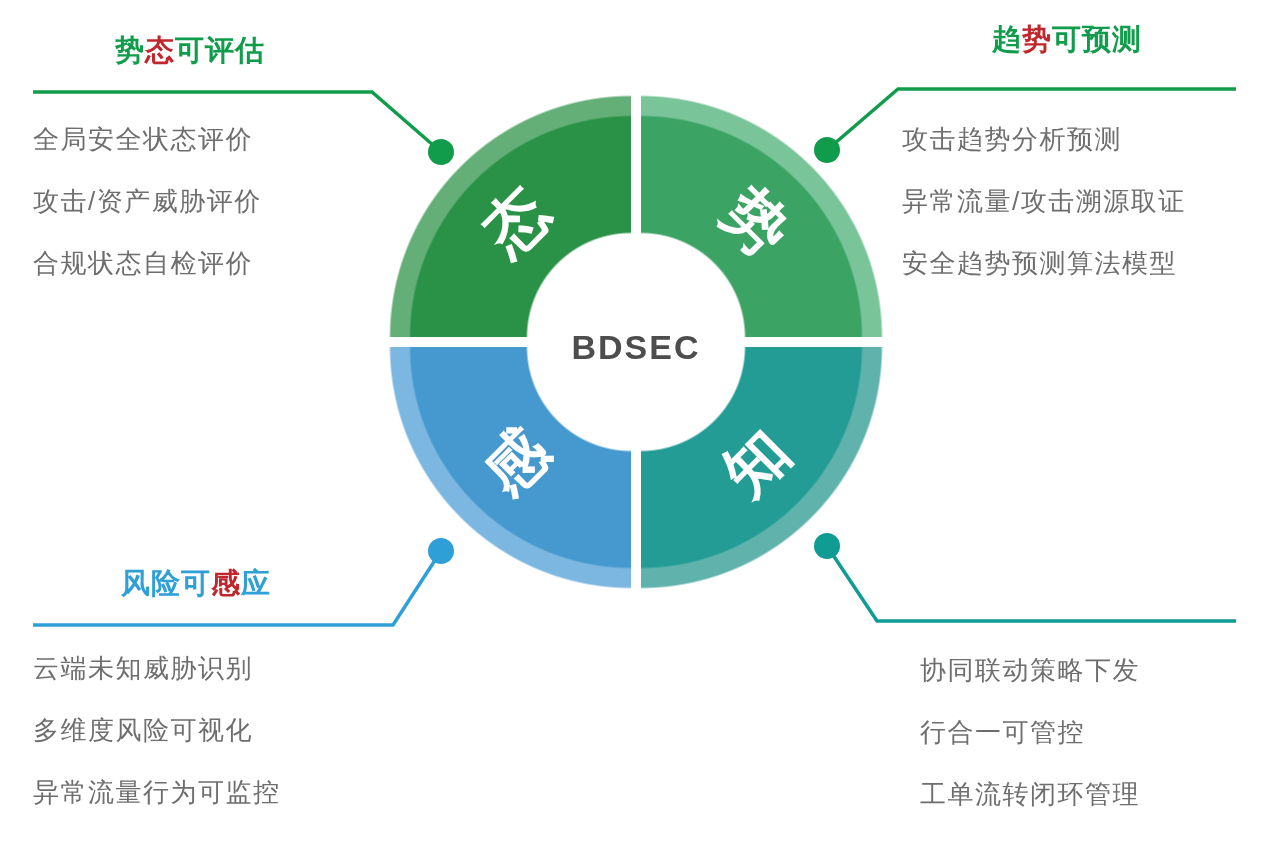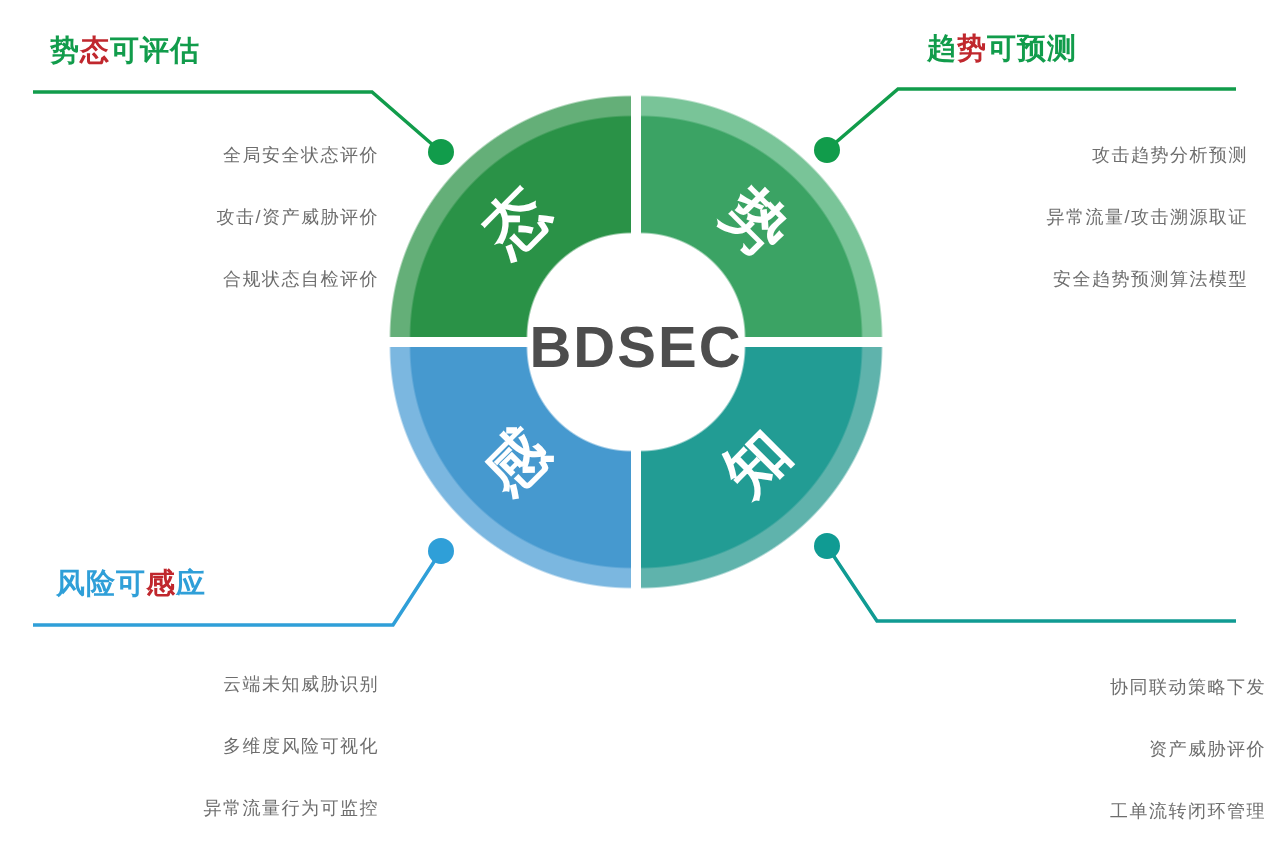--- a/index.html
+++ b/index.html
@@ -2,35 +2,35 @@
 <html style="--green: #119C4B; --red: #C0272D; --blue: #2F9FD8; --teal: #109B93; --list-text: #6E6E6E; --center-text: #4D4D4D; --quad-tl: #2A9247; --quad-tl-light: #64AF78; --quad-tr: #3BA364; --quad-tr-light: #79C498; --quad-bl: #4699CF; --quad-bl-light: #7BB7E0; --quad-br: #229C94; --quad-br-light: #5FB3AC;"><head>
 <meta charset="utf-8">
 <style>
   html,body{margin:0;padding:0;background:#ffffff;}
   .stage{
     position:relative;width:1268px;height:845px;background:#fff;overflow:hidden;
     font-family:"Liberation Sans","DejaVu Sans",sans-serif;
   }
   
   .sec-title{
-    position:absolute;width:280px;
+    position:absolute;width:280px;text-align:center;
     font-size:29px;font-weight:bold;letter-spacing:1px;white-space:nowrap;font-family:Liberation Serif, serif;
   }
   .c-green{color:var(--green);}
   .c-red{color:var(--red);}
   .c-blue{color:var(--blue);}
   .c-teal{color:var(--teal);}
   .t-tl{left:50px;top:31px;}
-  .t-tr{left:927px;top:29px;}
+  .t-tr{left:927px;top:20px;}
   .t-bl{left:56px;top:564px;}
   .t-br{left:938px;top:563px;}
   
   .sec-list{
-    position:absolute;margin:16px;padding:0;list-style:none;width:330px;text-align:right;
-    font-size:18px;color:var(--list-text);letter-spacing:1.5px;white-space:nowrap;
+    position:absolute;margin:0;padding:0;list-style:none;width:330px;text-align:left;
+    font-size:26px;color:var(--list-text);letter-spacing:1.5px;white-space:nowrap;
   }
   .sec-list li{height:26px;line-height:26px;margin-bottom:36px;}
   .l-tl{left:33px;top:126px;}
   .l-tr{left:902px;top:126px;}
   .l-bl{left:33px;top:655px;}
   .l-br{left:920px;top:659px;font-family:Liberation Mono, monospace;}
   
   .quad{position:absolute;width:242px;height:242px;}
   .q-tl{left:389px;top:95px;
     background:radial-gradient(circle 242px at 100% 100%,
@@ -53,21 +53,21 @@
     position:absolute;width:90px;height:90px;line-height:90px;text-align:center;
     font-size:62px;font-weight:600;color:#ffffff;
   }
   .rc-tl{left:471px;top:177px;transform:rotate(-45deg);}
   .rc-tr{left:711px;top:177px;transform:rotate(45deg);}
   .rc-bl{left:471px;top:417px;transform:rotate(-45deg);}
   .rc-br{left:711px;top:417px;transform:rotate(-45deg);}
   
   .center-label{
     position:absolute;left:496px;top:319px;width:280px;height:56px;line-height:56px;
-    text-align:center;font-size:58px;font-weight:bold;letter-spacing:2px;
+    text-align:center;font-size:34px;font-weight:bold;letter-spacing:2px;
     color:var(--center-text);
   }
   
   .connectors{position:absolute;left:0;top:0;pointer-events:none;}
   .connectors polyline{fill:none;stroke-width:3.5px;}
 </style>
 </head>
 <body>
 
 <div class="stage">
@@ -117,17 +117,17 @@
     <span class="c-blue">风险可</span><span class="c-red">感</span><span class="c-blue">应</span>
   </div>
   <ul class="sec-list l-bl">
     <li>云端未知威胁识别</li>
     <li>多维度风险可视化</li>
     <li>异常流量行为可监控</li>
   </ul>
 
   <ul class="sec-list l-br">
     <li>协同联动策略下发</li>
-    <li>资产威胁评价</li>
+    <li>行合一可管控</li>
     <li>工单流转闭环管理</li>
   </ul>
 
 </div>
 
 </body></html>

